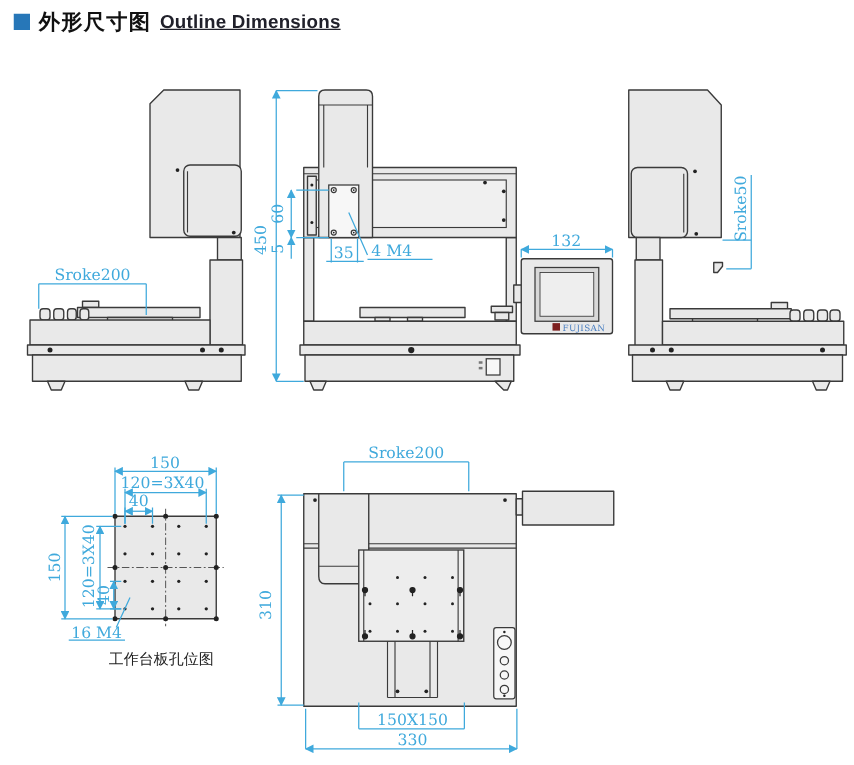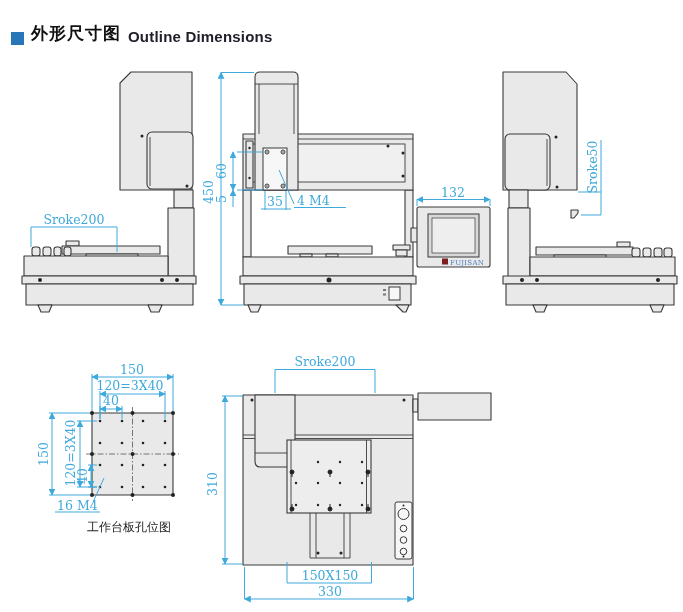--- a/index.html
+++ b/index.html
@@ -1,21 +1,21 @@
 <!DOCTYPE html>
 <html><head>
 <meta charset="utf-8">
 <style>
   html,body{margin:0;padding:0;background:#ffffff;}
   .page{position:relative;width:683px;height:612px;background:#ffffff;overflow:hidden;
         font-family:"Liberation Sans",sans-serif;}
-  .title-row{position:absolute;left:11px;top:6px;display:flex;align-items:flex-end;gap:7px;margin-top:16px;}
+  .title-row{position:absolute;left:11px;top:6px;display:flex;align-items:center;gap:7px;}
   .bullet{width:13px;height:13px;background:#2777b8;display:inline-block;}
   .title-zh{font-size:17px;font-weight:bold;color:#111111;letter-spacing:1px;}
-  .title-en{font-size:15px;font-weight:bold;color:#20202a;letter-spacing:0.2px;}
+  .title-en{font-size:15px;font-weight:bold;color:#20202a;letter-spacing:0.2px;text-decoration:underline;}
   svg{position:absolute;left:0;top:0;}
   .bf{fill:#e9e9e9;stroke:#3a3a3a;stroke-width:1.1;stroke-linejoin:round;}
   .wf{fill:#f7f7f7;stroke:#3a3a3a;stroke-width:1;}
   .pf{fill:#f0f0f0;stroke:#3a3a3a;stroke-width:0.9;}
   .lt{fill:none;stroke:#3a3a3a;stroke-width:0.9;}
   .dk{fill:#222222;stroke:none;}
   .dim{fill:none;stroke:#3fa9dc;stroke-width:1;}
   .cl{fill:none;stroke:#555555;stroke-width:0.8;stroke-dasharray:6 2 1.5 2;}
   text.dt{fill:#3fa9dc;font-family:"DejaVu Serif",serif;font-size:12.5px;}
   text.cap{fill:#222222;font-family:"Liberation Sans",sans-serif;font-size:12px;}

